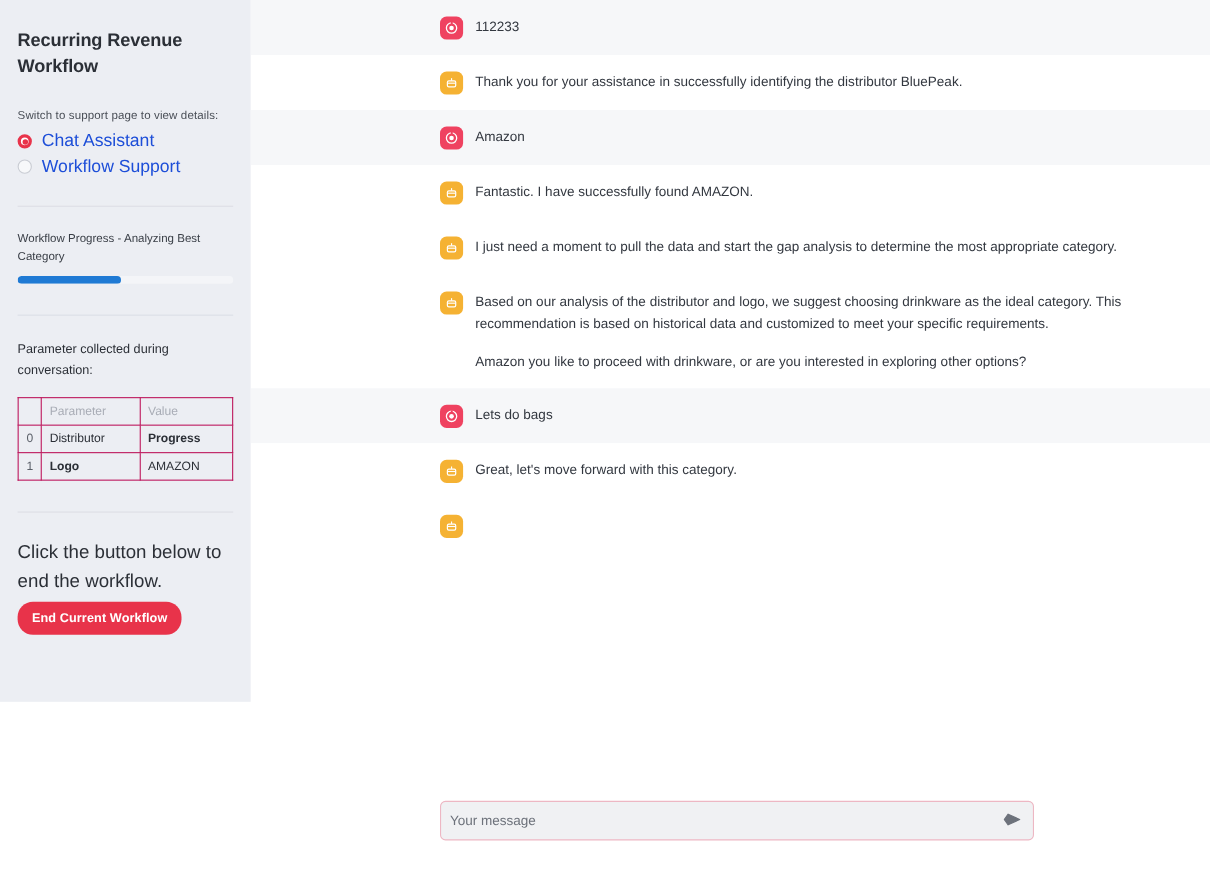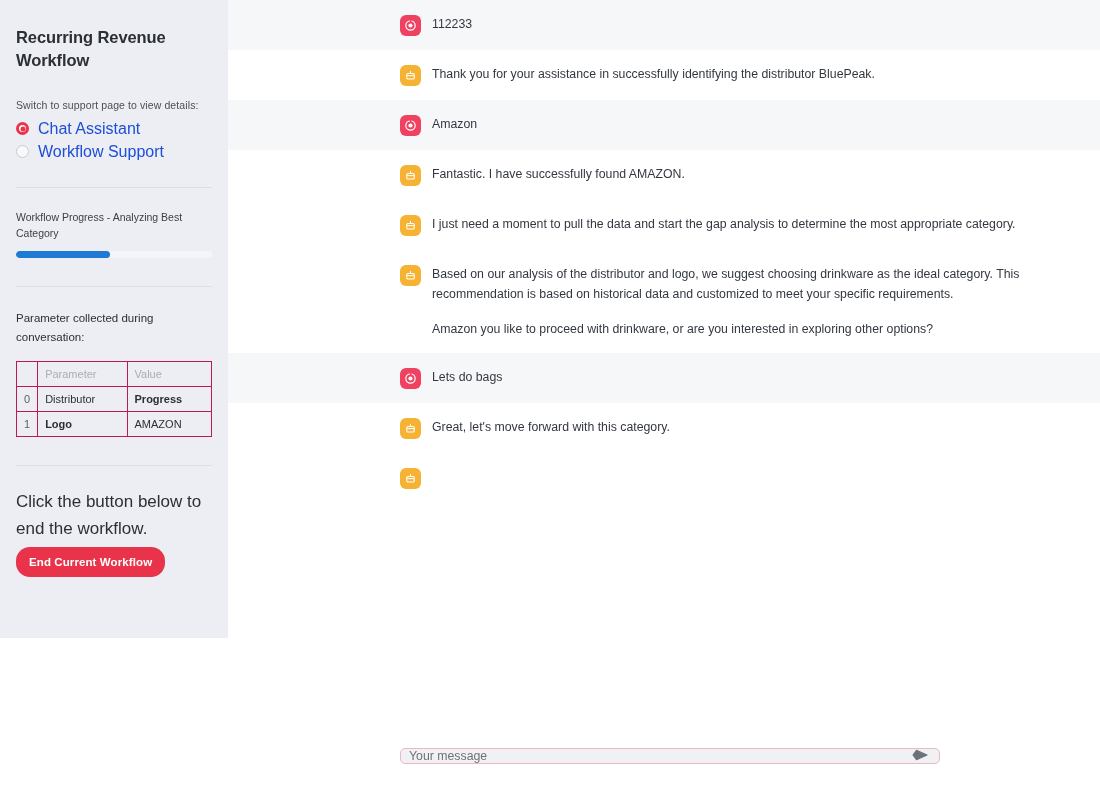--- a/index.html
+++ b/index.html
@@ -115,21 +115,21 @@
   .composer-wrap {
     position: absolute; left: 0; right: 0; bottom: 0;
     background: #ffffff; padding: 0 0 38px 0;
   }
   .composer {
     width: 540px; margin-left: 172px;
     display: flex; align-items: center;
     background: #f0f1f3;
     border: 1px solid #edb7c3;
     border-radius: 5px;
-    height: 16px; padding: 0 9px 0 8px;
+    height: 36px; padding: 0 9px 0 8px;
   }
   .composer input {
     flex: 1; border: none; outline: none; background: transparent;
     font-family: "Liberation Sans", sans-serif;
     font-size: 12.3px; color: #333840; height: 100%;
     caret-color: #333840;
   }
   .composer input::placeholder { color: #6d727b; opacity: 1; }
   .send-btn {
     background: transparent; border: none; cursor: pointer;

